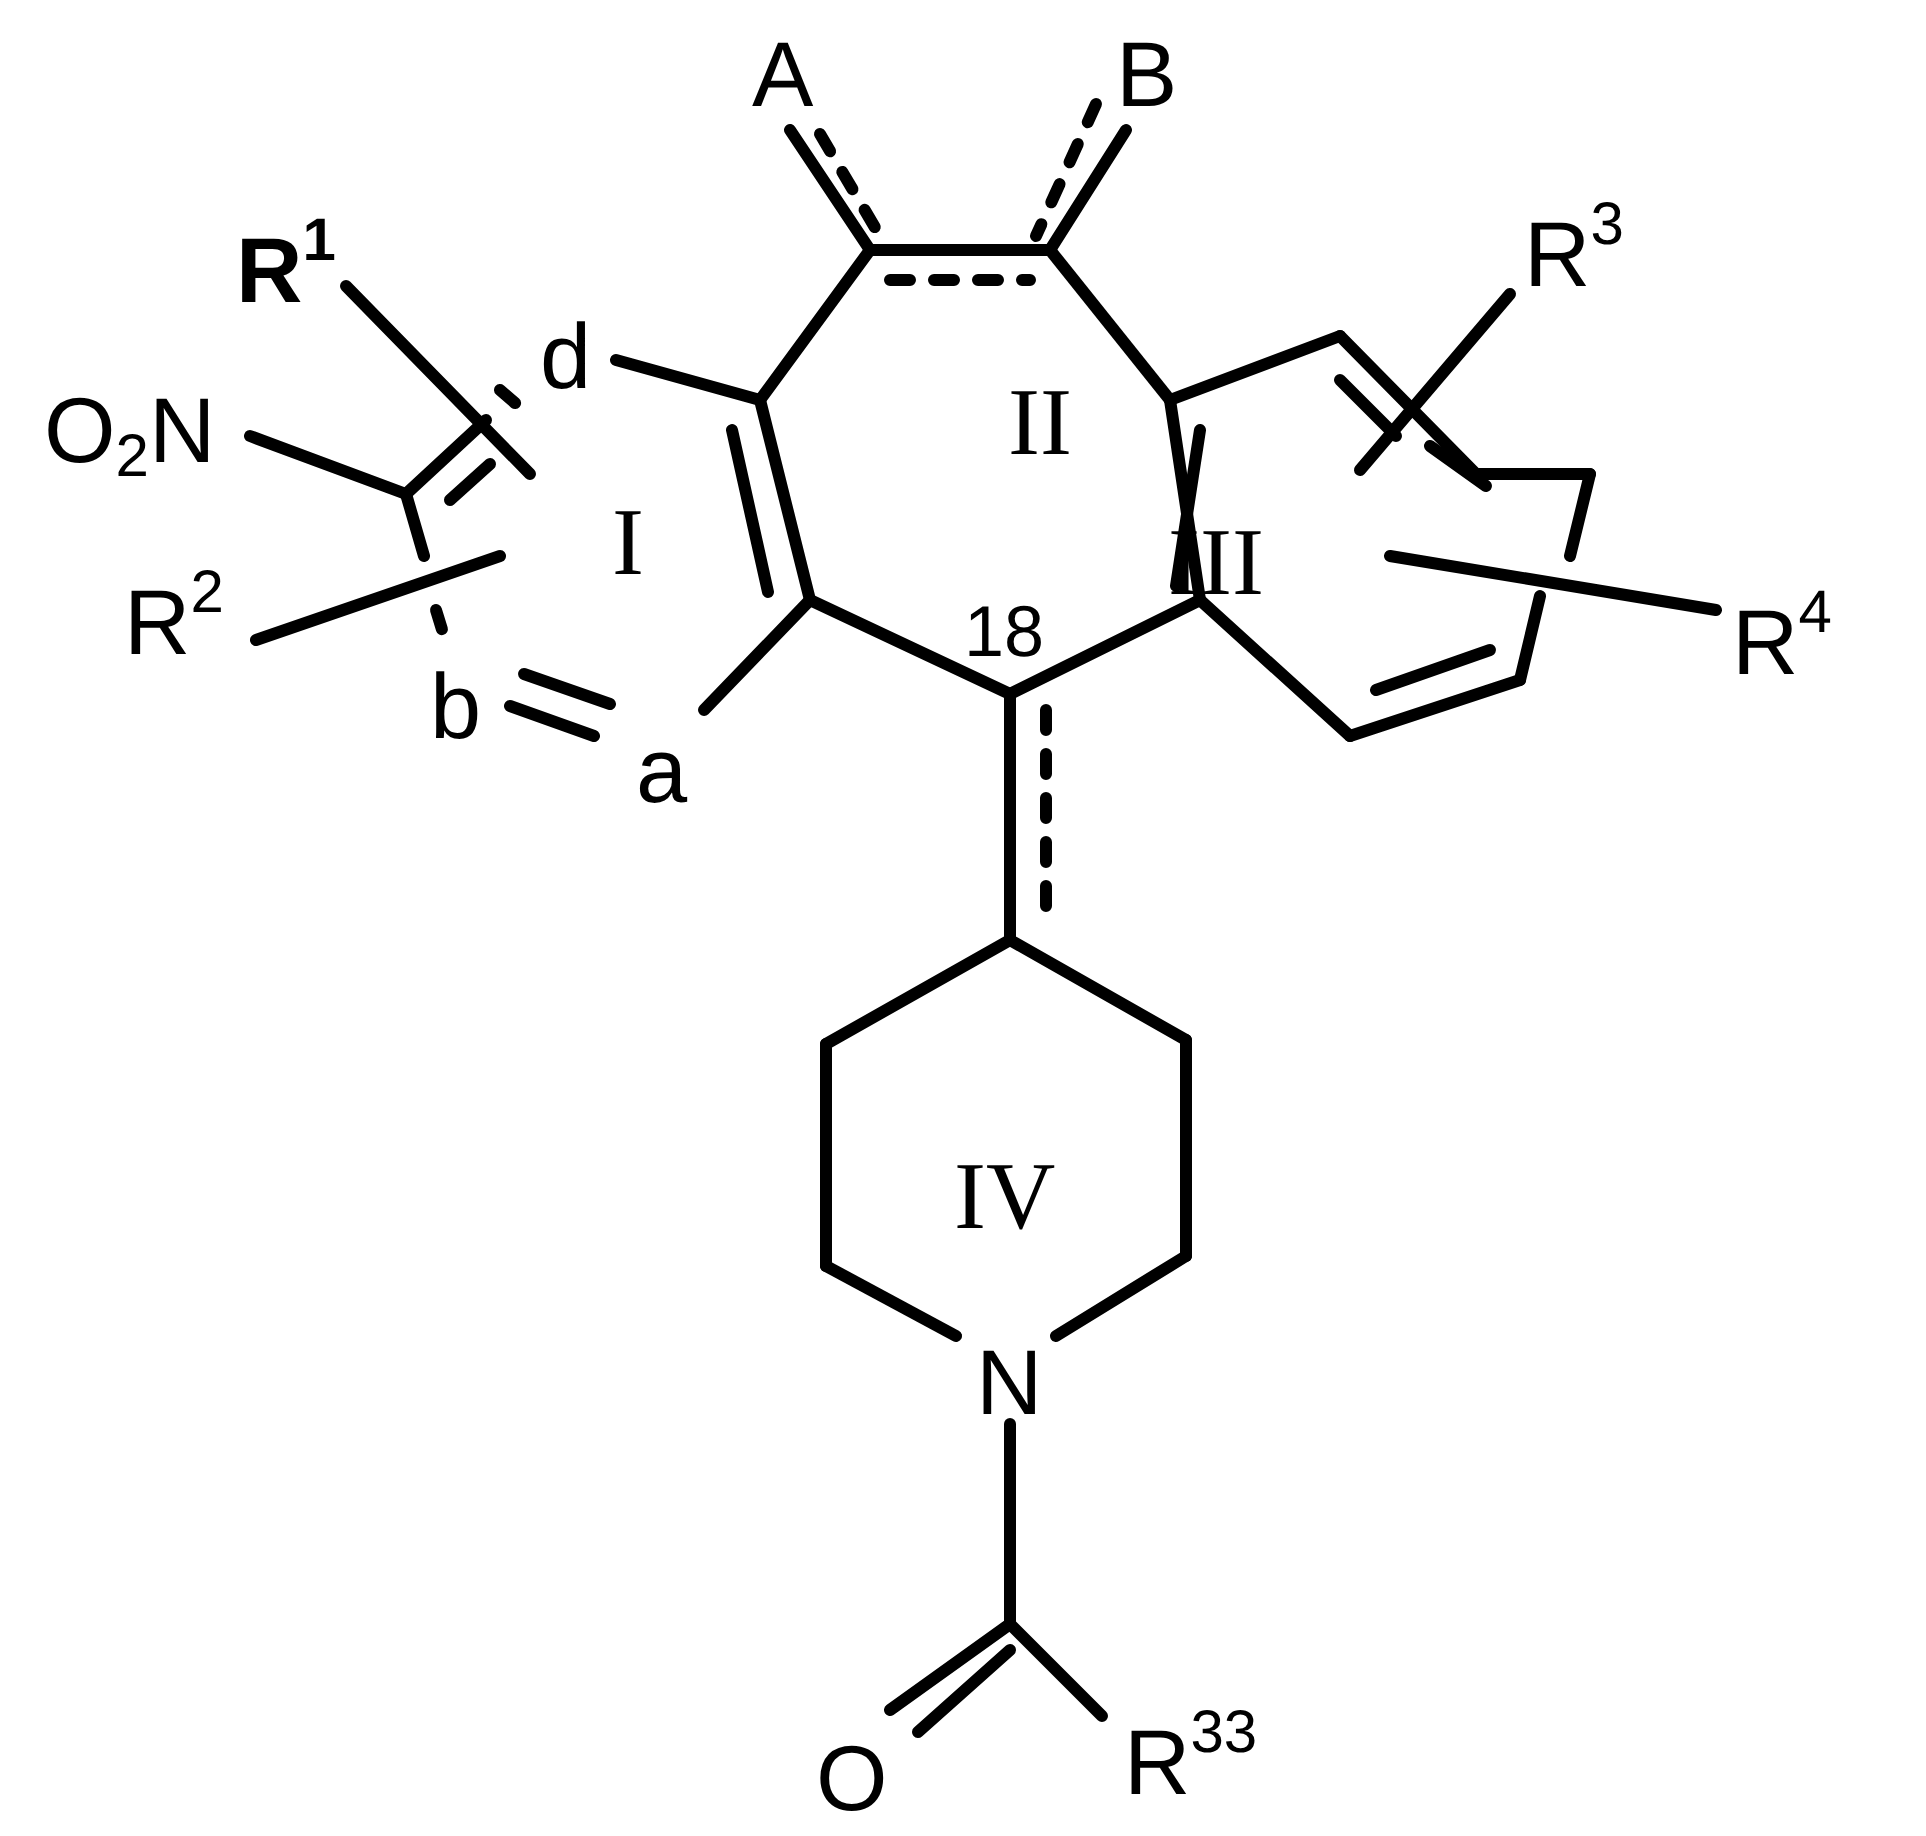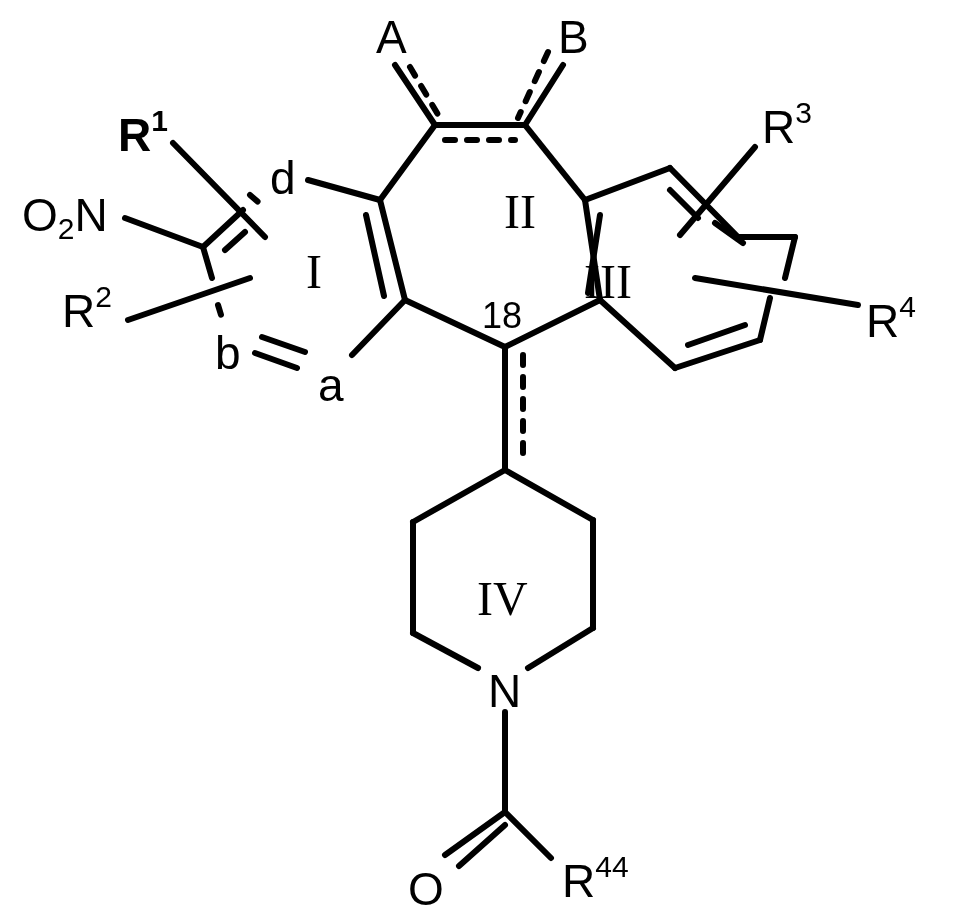--- a/index.html
+++ b/index.html
@@ -95,14 +95,14 @@
 <div class="roman" style="left:477px;top:555px;margin-top:20px;">IV</div>
 
 <div class="num" style="left:482px;top:298px;">18</div>
 
 <div class="lbl" style="left:762px;top:104px;"><span>R</span><sup>3</sup></div>
 <div class="lbl" style="left:866px;top:298px;text-align:right;"><span>R</span><sup>4</sup></div>
 
 
 <div class="lbl" style="left:488px;top:668px;">N</div>
 <div class="lbl" style="left:408px;top:866px;">O</div>
-<div class="lbl" style="left:562px;top:858px;"><span>R</span><sup>44</sup></div>
+<div class="lbl" style="left:562px;top:858px;"><span>R</span><sup>33</sup></div>
 </div>
 
 </body></html>

